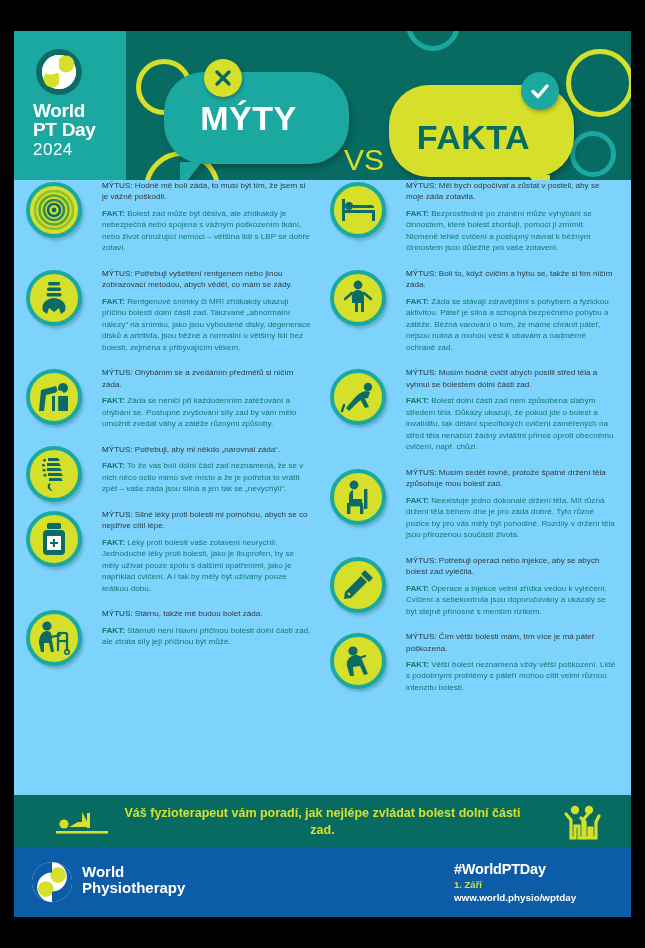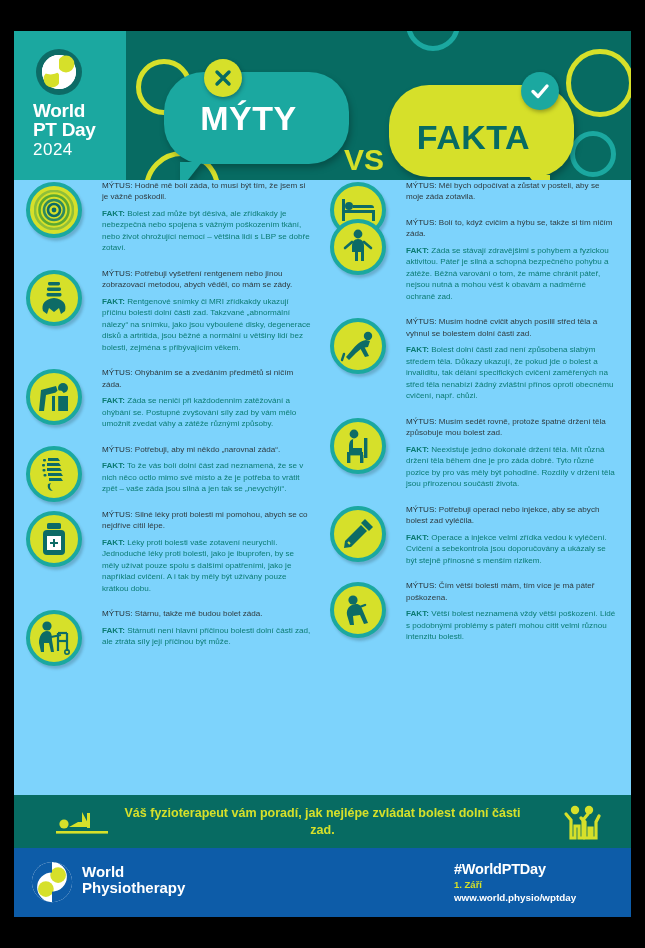--- a/index.html
+++ b/index.html
@@ -94,21 +94,21 @@
     border-radius: 50%;
     filter: drop-shadow(1px 2px 2px rgba(0,0,0,0.3));
     z-index: 6;
     display: flex; align-items: center; justify-content: center;
   }
   .badge-x { left: 190px; top: 28px; background: #d6e02a; }
   .badge-c { left: 507px; top: 41px; background: #1ba8a0; }
 
   .vs {
     position: absolute; left: 330px; top: 112px;
-    font-size: 30px; font-weight: bold; color: #d6e02a;
+    font-size: 30px; font-weight: normal; color: #d6e02a;
     z-index: 5;
     text-align: center;
   }
 
   
   .content {
     position: relative;
     padding: 8px 0 0 0;
     height: 650px;
   }
@@ -344,20 +344,21 @@
       <div class="item">
         <div class="icon-badge">
           <svg width="40" height="34" viewBox="0 0 40 34">
             <circle cx="11" cy="13" r="4" fill="#0d6b66"></circle>
             <path d="M4 6 L4 28 L7 28 L7 20 L34 20 L34 28 L37 28 L37 17 L7 17 L7 6 Z" fill="#0d6b66"></path>
             <path d="M15 12 L33 12 C35 12 36 13 36 15 L15 15 Z" fill="#0d6b66"></path>
           </svg>
         </div>
         <div class="txt">
           <p><span class="lbl-myth">MÝTUS:</span> <span>Měl bych odpočívat a zůstat v posteli, aby se moje záda zotavila.</span></p>
+          <p class="fact"><span class="lbl-fact">FAKT:</span> <span>Bezprostředně po zranění může vyhýbání se činnostem, které bolest zhoršují, pomoci ji zmírnit. Nicméně lehké cvičení a postupný návrat k běžným činnostem jsou důležité pro vaše zotavení.</span></p>
         </div>
       </div>
 
       <div class="item">
         <div class="icon-badge">
           <svg width="34" height="38" viewBox="0 0 34 38">
             <circle cx="17" cy="6" r="4.4" fill="#0d6b66"></circle>
             <path d="M17 11 C13 11 11 14 11 18 L11 24 L14 24 L14 33 L17 33 L17 24 L20 24 L20 33 L23 33 L23 18 C23 14 21 11 17 11 Z" fill="#0d6b66"></path>
             <path d="M11 14 L4 20 M23 14 L30 20" stroke="#0d6b66" stroke-width="2.6" stroke-linecap="round"></path>
           </svg>

